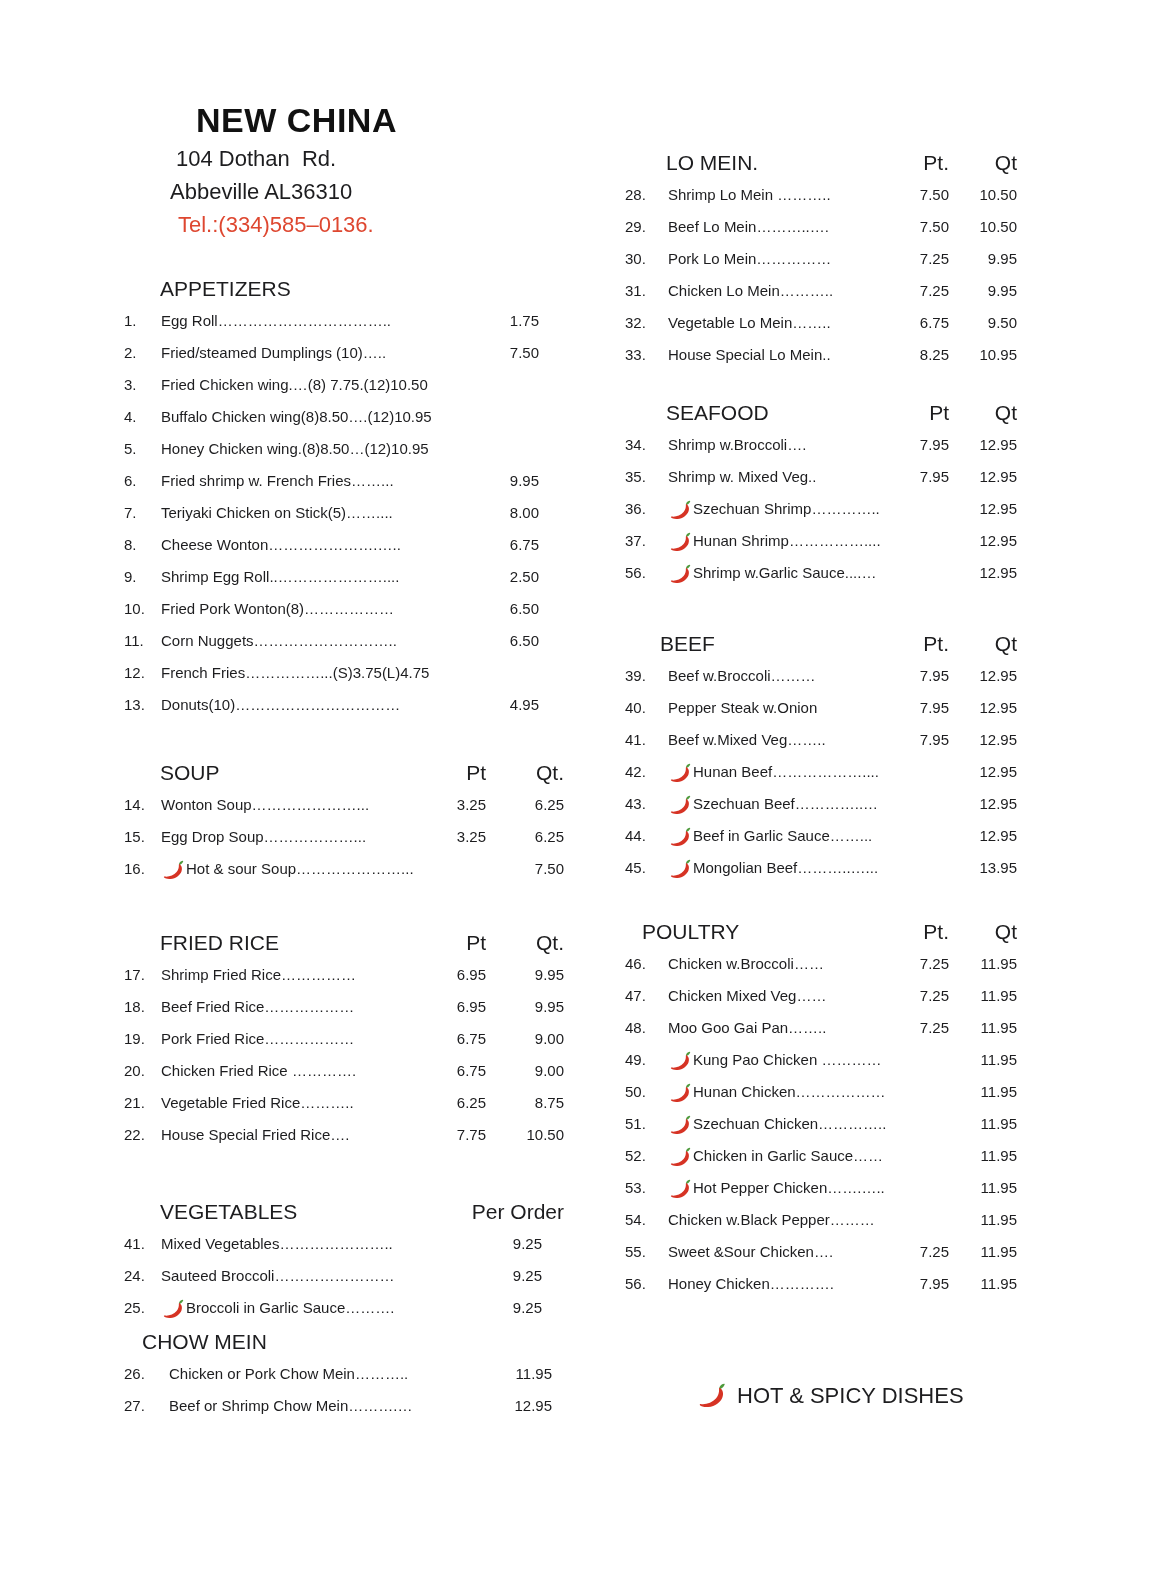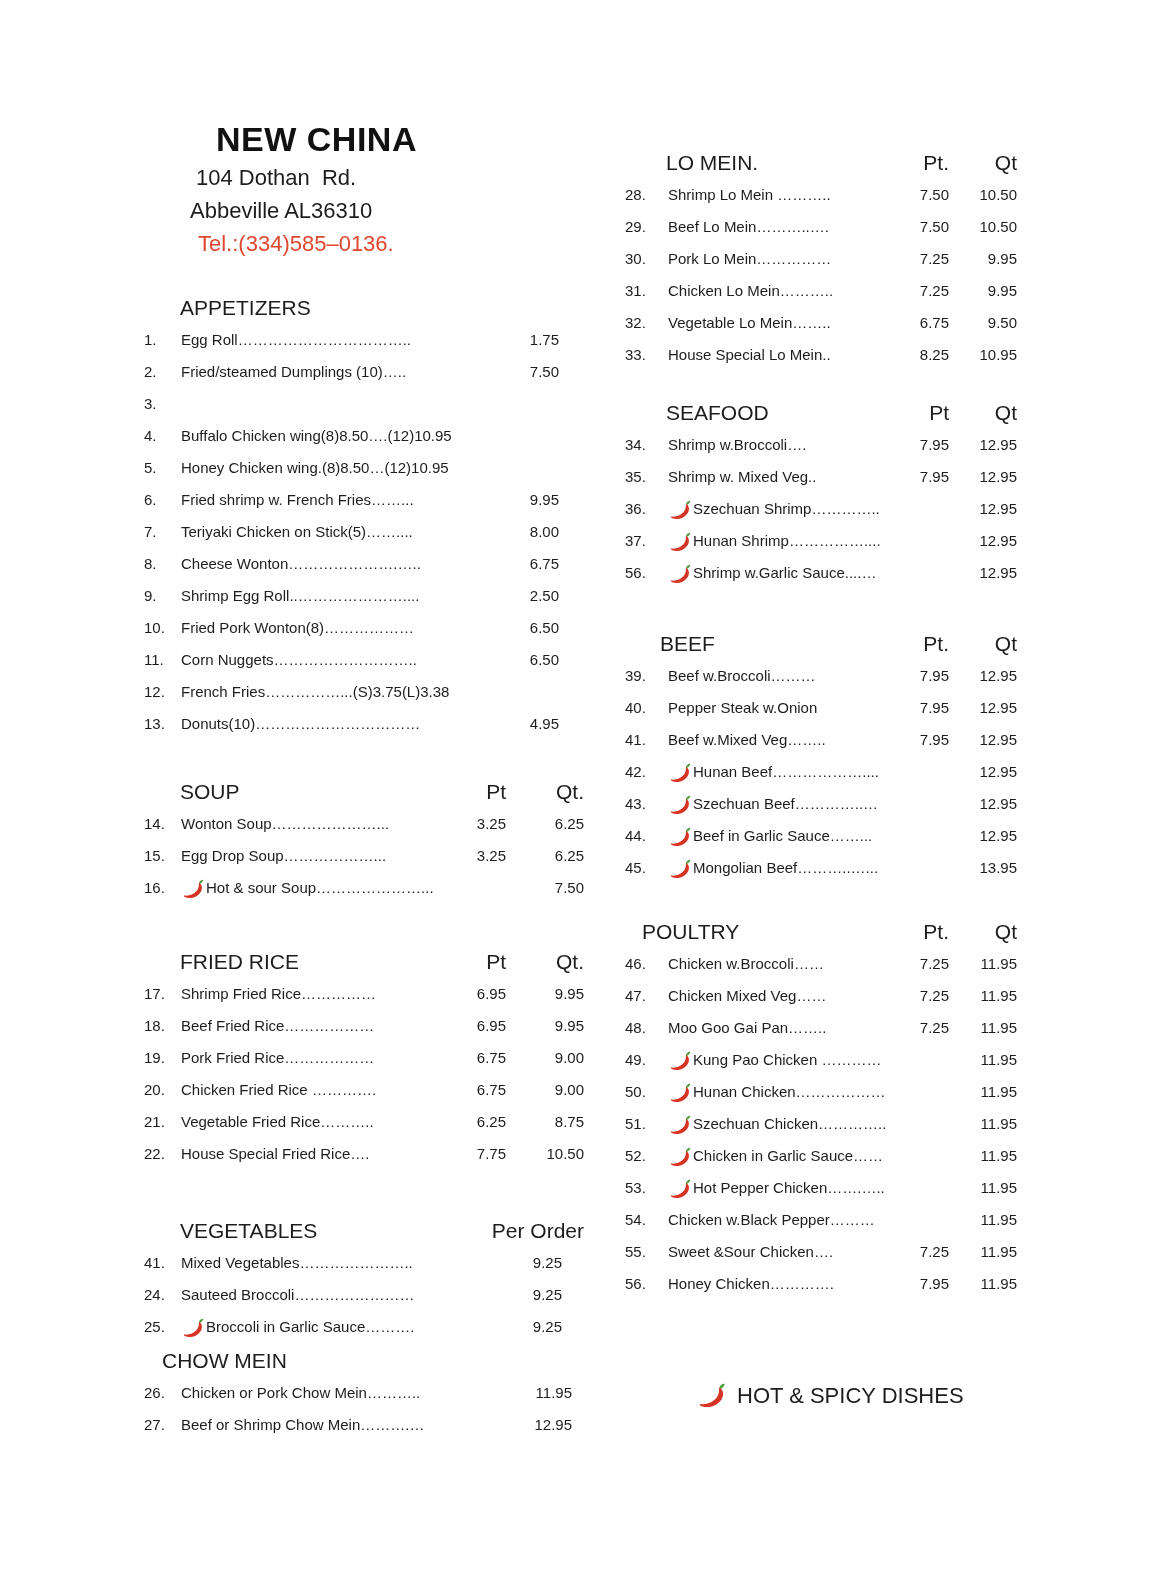--- a/index.html
+++ b/index.html
@@ -7,21 +7,21 @@
   body {
     width:1170px; height:1577px;
     background:#ffffff;
     font-family:"Liberation Sans", sans-serif;
     color:#1d1d1f;
     -webkit-font-smoothing:antialiased;
   }
   .page { position:relative; width:1170px; height:1577px; background:#ffffff; overflow:hidden; }
 
   .col { position:absolute; }
-  .col-left  { left:144px; top:98px;  width:440px;margin-top:19px; }
+  .col-left  { left:124px; top:98px;  width:440px; }
   .col-right { left:620px; top:147px; width:397px; }
 
   
   .brand-title { font-size:34px; font-weight:bold; letter-spacing:.5px; line-height:44px; padding-left:72px; color:#111; }
   .brand-addr  { font-size:22px; line-height:33px; padding-left:52px; white-space:pre-wrap; }
   .brand-addr.addr2 { padding-left:46px; }
   .brand-tel   { font-size:22px; line-height:33px; padding-left:54px; }
 
   
   .menu-section { }
@@ -52,21 +52,21 @@
   .item .txt { flex:0 1 auto; overflow:hidden; }
   .item .pt, .item .qt, .item .price { flex:0 0 auto; text-align:right; }
   .col-left  .pt, .col-left  .c1 { min-width:60px; }
   .col-left  .qt, .col-left  .c2 { min-width:78px; }
   .col-right .pt, .col-right .c1 { min-width:57px; }
   .col-right .qt, .col-right .c2 { min-width:68px; }
 
   
   .col-left [data-section="appetizers"] .item { width:415px; }
   .col-left [data-section="vegetables"] .item { width:418px; }
-  .col-left [data-section="chow-mein"]  .item { width:428px; }
+  .col-left [data-section="chow-mein"]  .item { width:428px;gap:8px; }
 
   
   .pepper { display:inline-block; flex:0 0 auto; width:24px; height:24px; align-self:center; position:relative; top:1px; margin-right:1px; }
   .pepper svg { display:block; width:100%; height:100%; }
   .pepper-lg { width:31px; height:31px; margin-right:10px; top:0; }
 
   
   .spicy-legend { display:flex; align-items:center; margin-top:80px; padding-left:76px; font-size:22px; white-space:nowrap; }
 </style>
 </head>
@@ -93,20 +93,21 @@
             <span class="price">1.75</span>
           </div>
           <div class="item">
             <span class="num">2.</span>
             <span class="txt">Fried/steamed Dumplings (10)…..</span>
             <span class="fill"></span>
             <span class="price">7.50</span>
           </div>
           <div class="item">
             <span class="num">3.</span>
+            <span class="txt">Fried Chicken wing.…(8) 7.75.(12)10.50</span>
           </div>
           <div class="item">
             <span class="num">4.</span>
             <span class="txt">Buffalo Chicken wing(8)8.50….(12)10.95</span>
           </div>
           <div class="item">
             <span class="num">5.</span>
             <span class="txt">Honey Chicken wing.(8)8.50…(12)10.95</span>
           </div>
           <div class="item">
@@ -140,21 +141,21 @@
             <span class="price">6.50</span>
           </div>
           <div class="item">
             <span class="num">11.</span>
             <span class="txt">Corn Nuggets………………………..</span>
             <span class="fill"></span>
             <span class="price">6.50</span>
           </div>
           <div class="item">
             <span class="num">12.</span>
-            <span class="txt">French Fries……………...(S)3.75(L)3.38</span>
+            <span class="txt">French Fries……………...(S)3.75(L)4.75</span>
           </div>
           <div class="item">
             <span class="num">13.</span>
             <span class="txt">Donuts(10)……………………………</span>
             <span class="fill"></span>
             <span class="price">4.95</span>
           </div>
         </section>
         <section class="menu-section" data-section="soup">
           <div class="sec-head">

